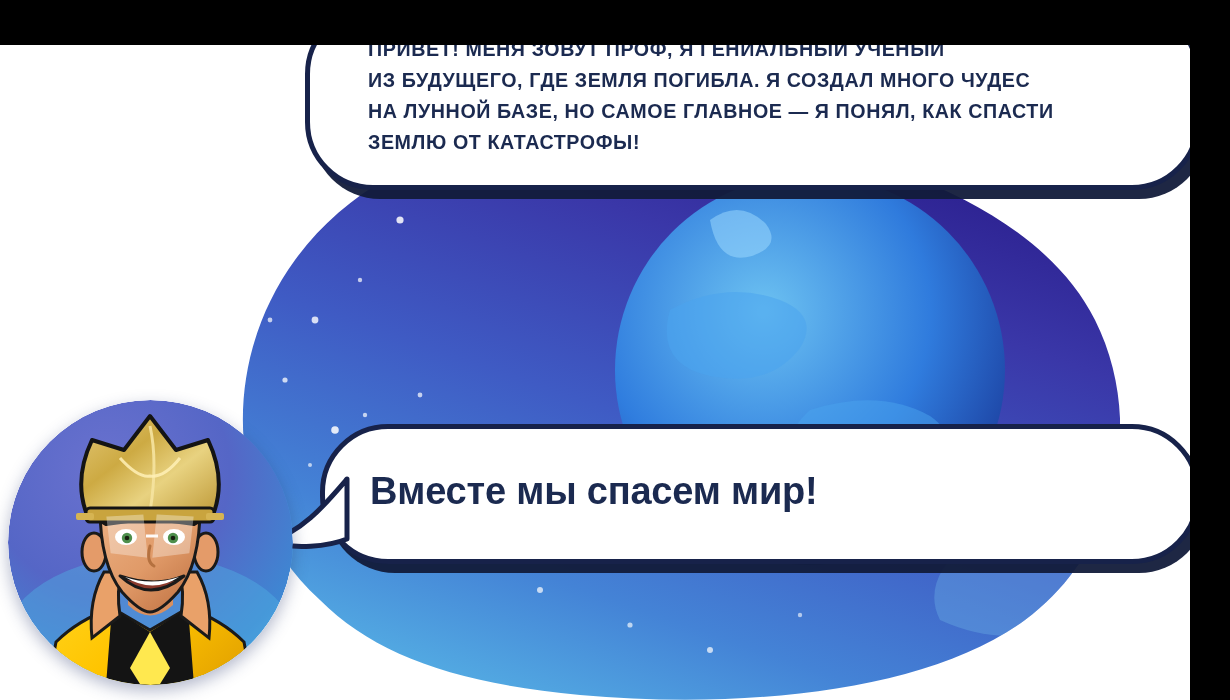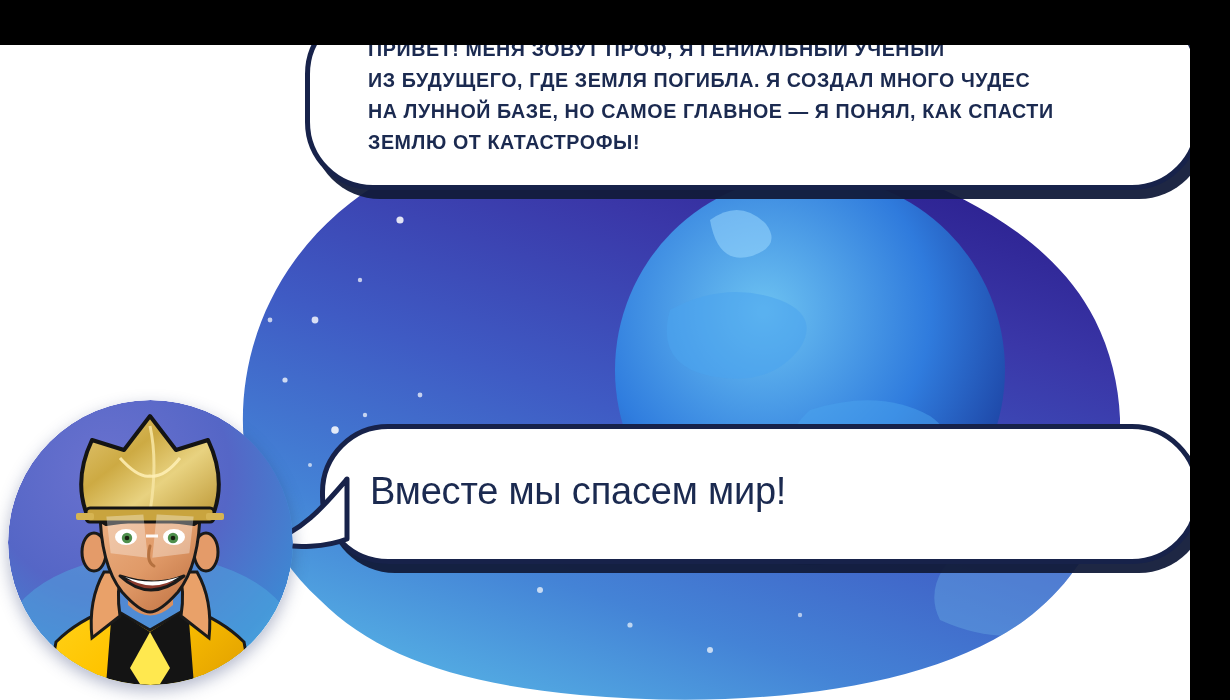--- a/index.html
+++ b/index.html
@@ -105,21 +105,21 @@
     left: 320px;
     top: 424px;
     width: 880px;
     height: 140px;
   }
   #bubble-3 .bubble-text {
     left: 45px;
     top: 38px;
     font-size: 38px;
     line-height: 48px;
-    font-weight: normal;
+    font-weight: bold;
     letter-spacing: -0.2px;
   }
 
   
   .bubble-tail {
     position: absolute;
     left: -62px;
     bottom: 6px;
     width: 86px;
     height: 80px;

